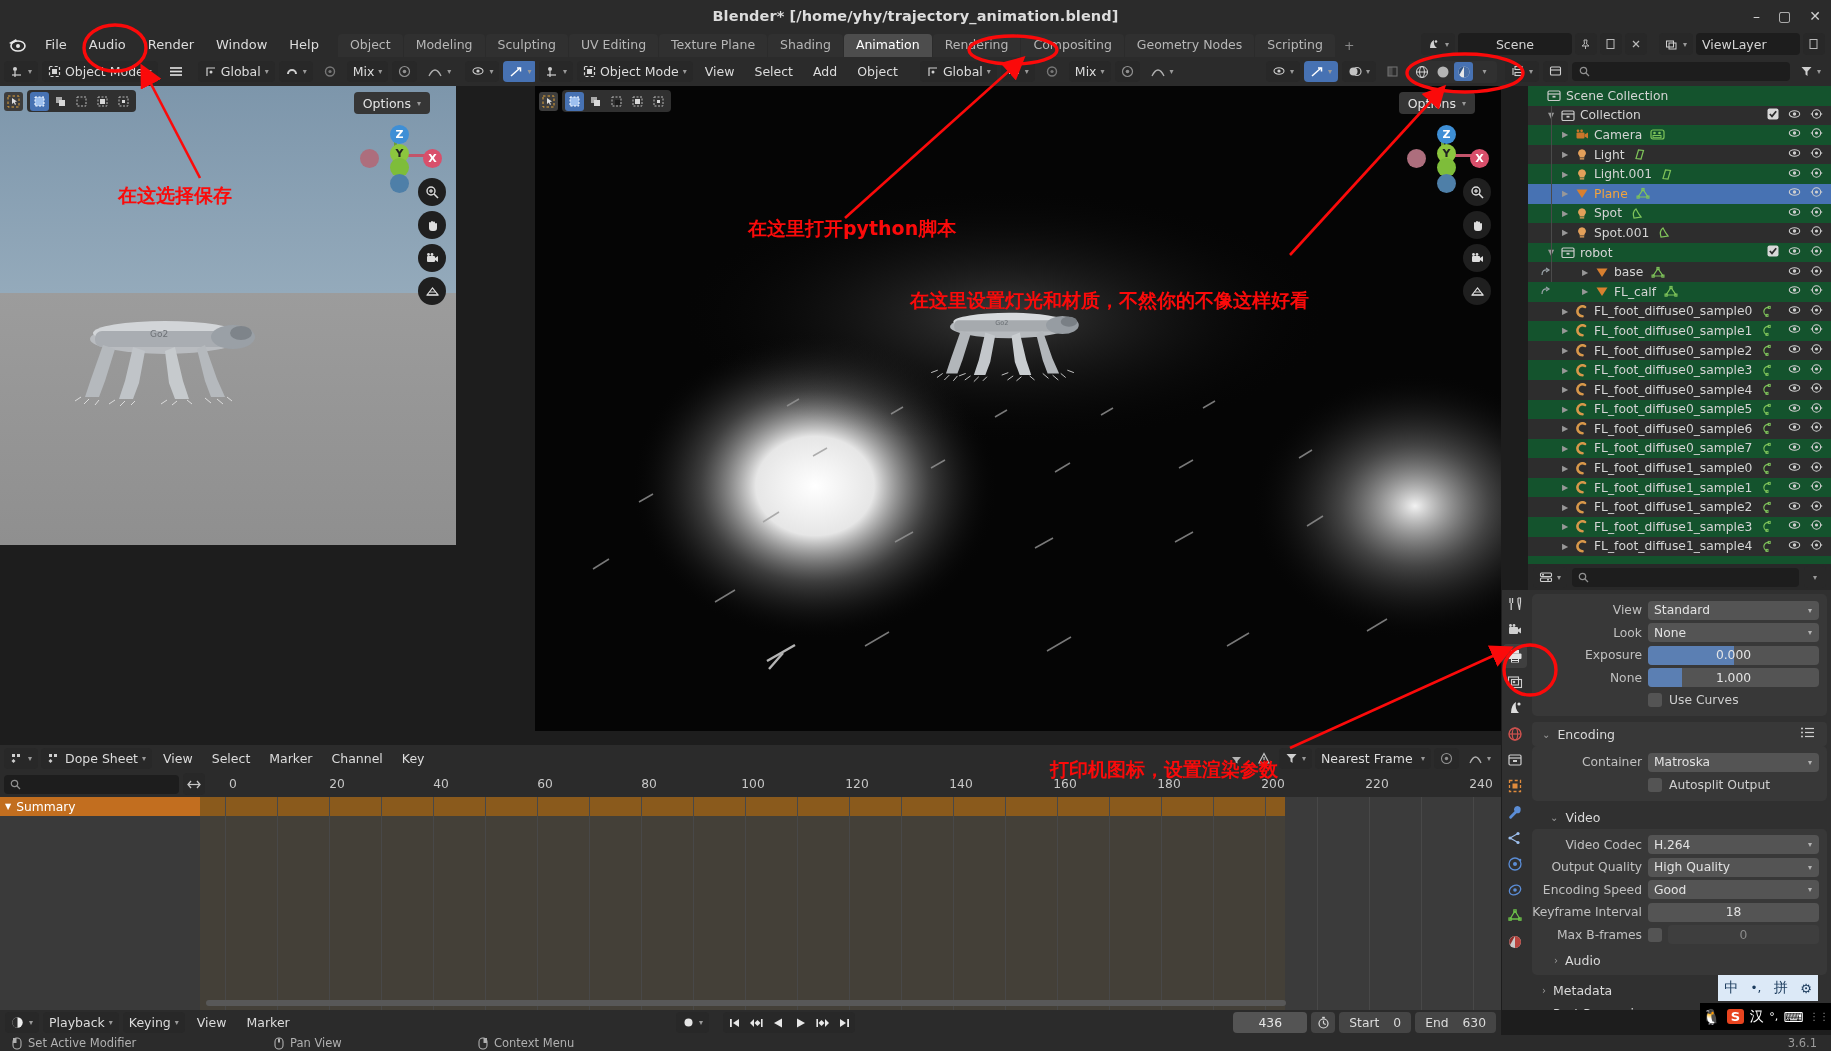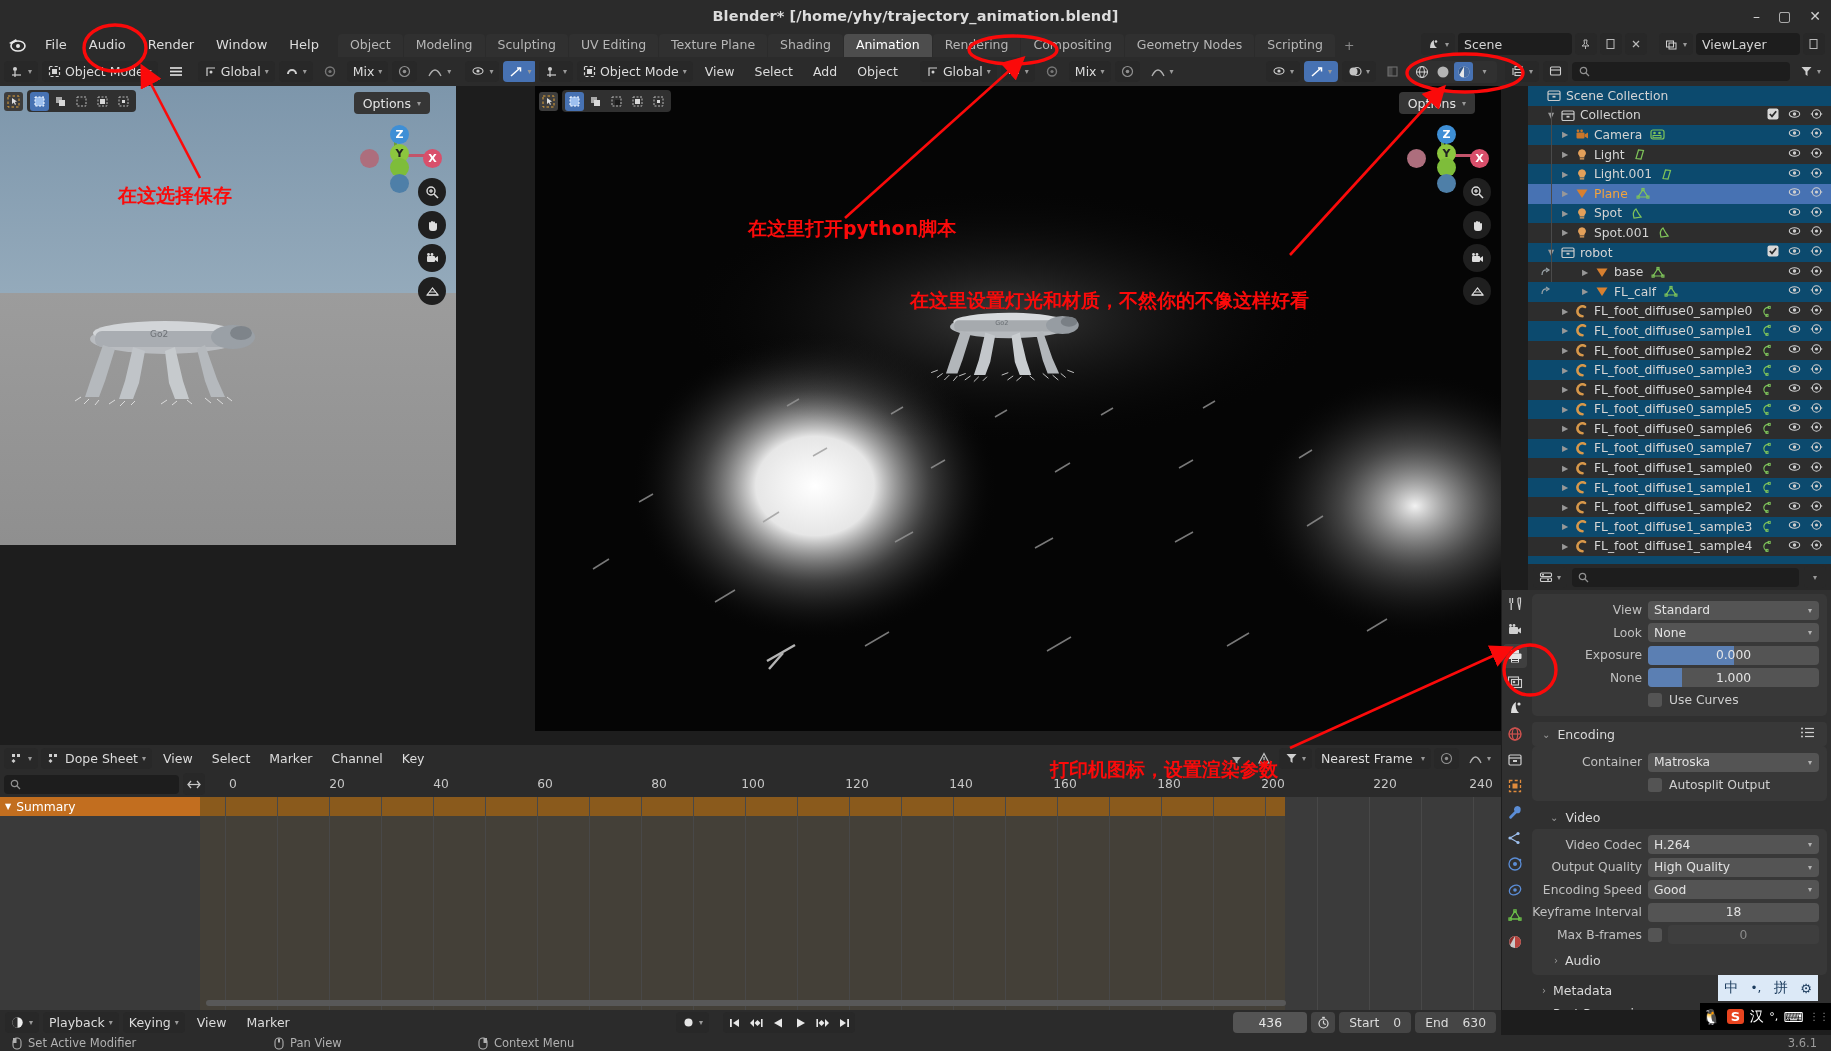--- a/index.html
+++ b/index.html
@@ -80,21 +80,21 @@
     display:flex;align-items:center;gap:6px;padding:0 9px; font-size:12.5px; color:#e3e3e3; cursor:pointer;
   }
   .nav-gizmo { position:absolute; width:74px; height:74px; }
   .nav-ball { position:absolute; width:19px;height:19px;border-radius:50%; display:flex;align-items:center;
               justify-content:center; font-size:11px; font-weight:bold; color:#222;}
   .nav-line { position:absolute; height:3px; border-radius:2px;}
   .nav-btn { position:absolute; right:10px; width:28px;height:28px;border-radius:50%;background:#1f1f1f;
              display:flex;align-items:center;justify-content:center; cursor:pointer;}
 
   
-  .outliner { position:absolute; left:1528px; top:86px; width:303px; height:478px; background:#0c4a6e; overflow:hidden;}
+  .outliner { position:absolute; left:1528px; top:86px; width:303px; height:478px; background:#14532d; overflow:hidden;}
   .out-row { display:flex; align-items:center; height:19.6px; padding-left:6px; font-size:12.3px; color:#d2d2d2; white-space:nowrap;}
   .out-row.alt { background:#2d2d2d; }
   .out-row.sel { background:#4772b3; }
   .out-row .nm { color:#d4d4d4; }
   .out-row.sel .nm { color:#f2a33c; }
   .tri { width:13px; font-size:8px; color:#989898; display:inline-block;}
   .out-icons { margin-left:auto; display:flex; gap:9px; padding-right:8px; align-items:center;}
   .dotline { position:absolute; left:1551px; top:106px; width:1px; height:176px; background:#4a4a4a;}
 
   
@@ -211,21 +211,21 @@
     </div>
 
     <div class="scene-block">
       <div class="pill">
         <svg width="13" height="13" viewBox="0 0 13 13">
             <path d="M3 10 Q3 4 7 2 Q6 7 10 10 Z" fill="#d0d0d0"></path>
             <circle cx="9" cy="3.5" r="1.3" fill="#d0d0d0"></circle>
           </svg>
         <span class="chev">▾</span>
       </div>
-      <div class="pill dark" style="min-width:114px;">
+      <div class="pill dark" style="min-width:114px;justify-content:center;">
         <span>Scene</span>
       </div>
       <div class="iconbtn">
           <svg width="11" height="11" viewBox="0 0 11 11">
             <path d="M4 1 L7 1 L6.5 5 L9 7 L2 7 L4.5 5 Z" fill="none" stroke="#b9b9b9" stroke-width="1"></path>
             <line x1="5.5" y1="7" x2="5.5" y2="10" stroke="#b9b9b9" stroke-width="1"></line>
           </svg>
         </div>
       <div class="iconbtn">
           <svg width="12" height="12" viewBox="0 0 12 12">
@@ -1757,28 +1757,28 @@
             <line x1="1.5" y1="5.5" x2="12.5" y2="5.5" stroke="#c6c6c6" stroke-width="1.2"></line>
           </svg>
       </div>
     </div>
 
     <div class="ruler" id="dope-ruler">
         <span style="left: 25px;">0</span>
         <span style="left: 129px;">20</span>
         <span style="left: 233px;">40</span>
         <span style="left: 337px;">60</span>
-        <span style="left: 451px;">80</span>
+        <span style="left: 441px;">80</span>
         <span style="left: 545px;">100</span>
         <span style="left: 649px;">120</span>
         <span style="left: 753px;">140</span>
         <span style="left: 857px;">160</span>
         <span style="left: 961px;">180</span>
         <span style="left: 1065px;">200</span>
-        <span style="left: 1169px; margin-left: 8px;">220</span>
+        <span style="left: 1169px;">220</span>
         <span style="left: 1273px;">240</span>
       </div>
 
     <div class="chan-list">
       <div class="summary-row">
         <span style="font-size:8px; margin-right:5px;">▼</span>
         <span>Summary</span>
       </div>
     </div>
 

